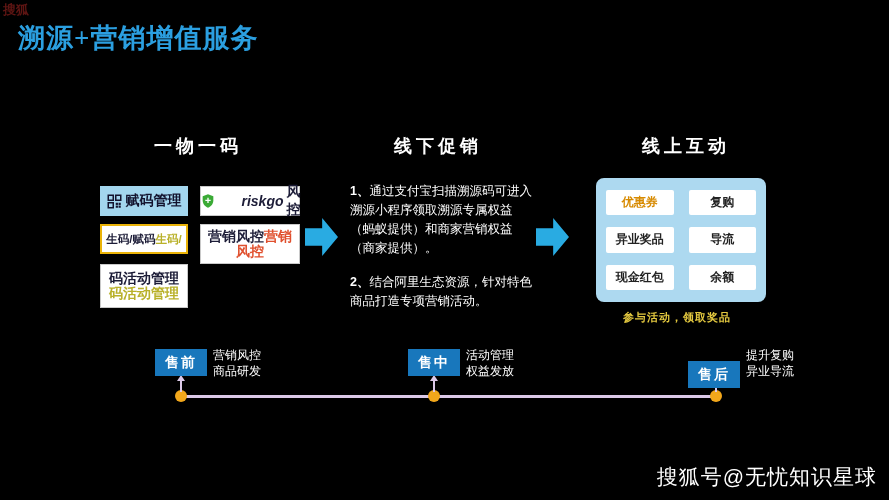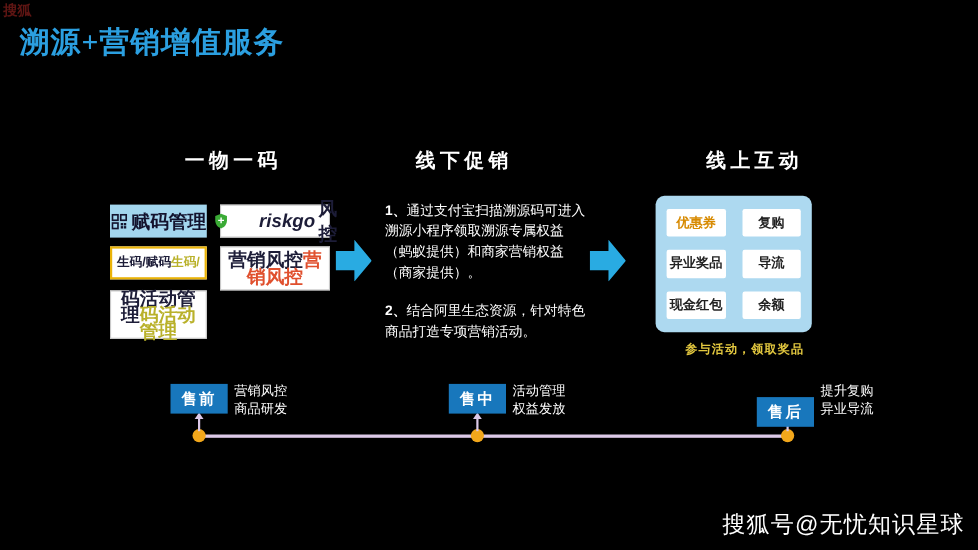--- a/index.html
+++ b/index.html
@@ -13,26 +13,26 @@
     position:absolute; left:18px; top:20px;
     font-family:"Liberation Serif", serif;
     font-size:27px; font-weight:bold; color:#2B9FE0; letter-spacing:1px;
   }
 
   
   .col-header {
     position:absolute; top:134px; width:180px; text-align:center;
     color:#fff; font-size:18px; font-weight:bold; letter-spacing:4px;
   }
-  .ch-left { left:122px; } .ch-mid { left:332px; } .ch-right { left:596px; }
+  .ch-left { left:108px; } .ch-mid { left:348px; } .ch-right { left:596px; }
 
   
   .lbox {
     position:absolute; box-sizing:border-box;
-    font-size:17px; font-weight:bold;
+    font-size:14px; font-weight:bold;
     display:flex; align-items:center; justify-content:center;
   }
   .lbox-inner { text-align:center; line-height:15px; }
   .box-code   { left:100px; top:186px; width:88px;  height:30px; background:#A3D6EE; gap:4px; color:#13132E; }
   .box-riskgo { left:200px; top:186px; width:100px; height:30px; background:#fff; border:1px solid #C9C9C9; gap:3px; color:#1D1D38; }
   .box-gencode{ left:100px; top:224px; width:88px;  height:30px; background:#fff; border:2px solid #eab308; color:#1D1D38; font-size:11.5px; }
   .box-mrisk  { left:200px; top:224px; width:100px; height:40px; background:#fff; border:1px solid #C9C9C9; color:#1D1D38; padding:2px 4px; }
   .box-actmgmt{ left:100px; top:264px; width:88px;  height:44px; background:#fff; border:1px solid #C9C9C9; color:#1D1D38; padding:2px 4px; }
   .olive { color:#B9B12A; }
   .red   { color:#E0502E; }
@@ -46,21 +46,21 @@
   .arrow1 { left:305px; top:218px; }
   .arrow2 { left:536px; top:218px; }
 
   
   .mid-text { position:absolute; left:350px; top:182px; width:186px; color:#fff; font-size:12.5px; line-height:19px; }
   .mid-text p { margin:0 0 15px 0; }
   .num { font-weight:bold; }
 
   
   .right-panel {
-    position:absolute; left:596px; top:178px; width:142px; height:124px;
+    position:absolute; left:596px; top:178px; width:170px; height:124px;
     background:#ADD9F0; border-radius:8px;
     display:grid; grid-template-columns:1fr 1fr; column-gap:15px; row-gap:12px;
     padding:12px 10px; box-sizing:border-box;
   }
   .r-item {
     background:#fff; border-radius:2px;
     display:flex; align-items:center; justify-content:center;
     font-size:12px; font-weight:bold; color:#222;
   }
   .r-item.hl { color:#D78A00; }

